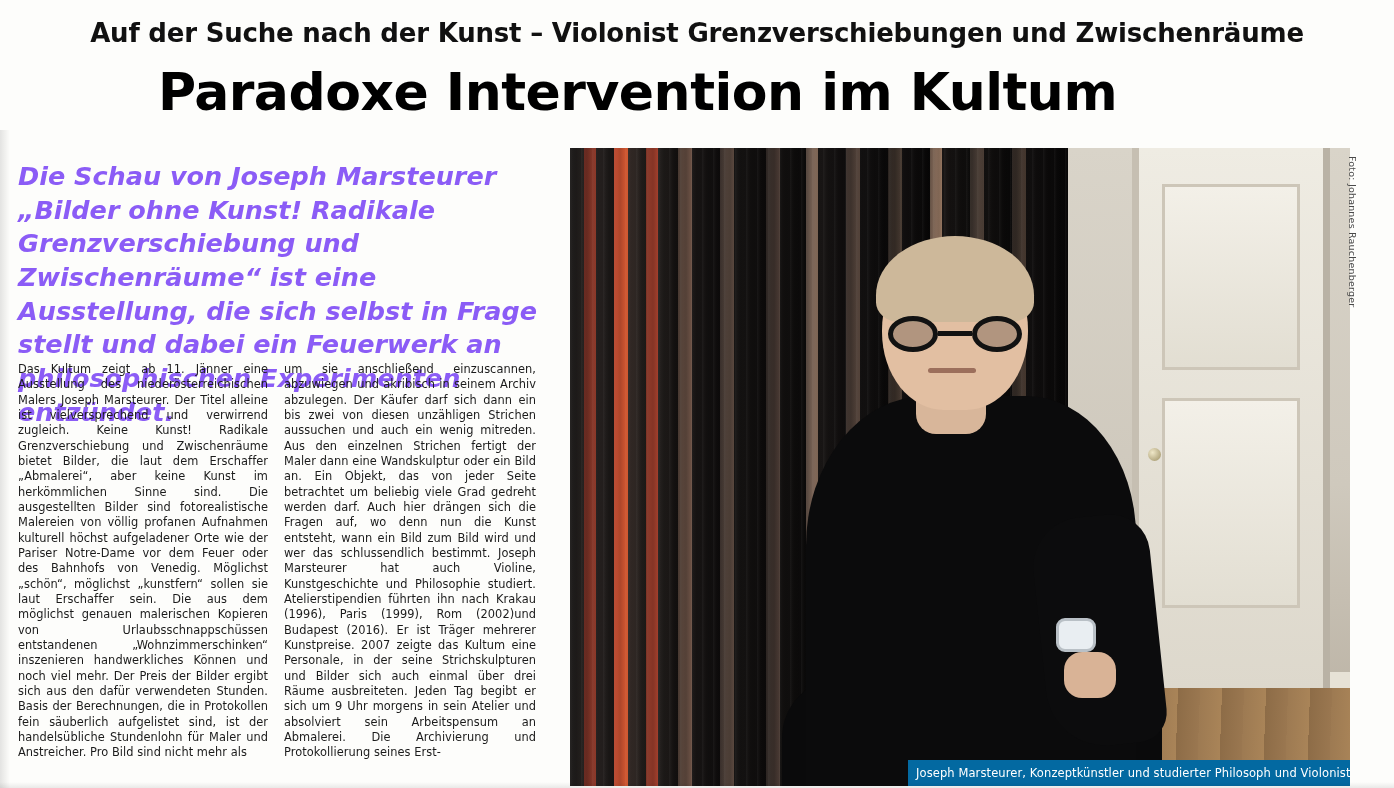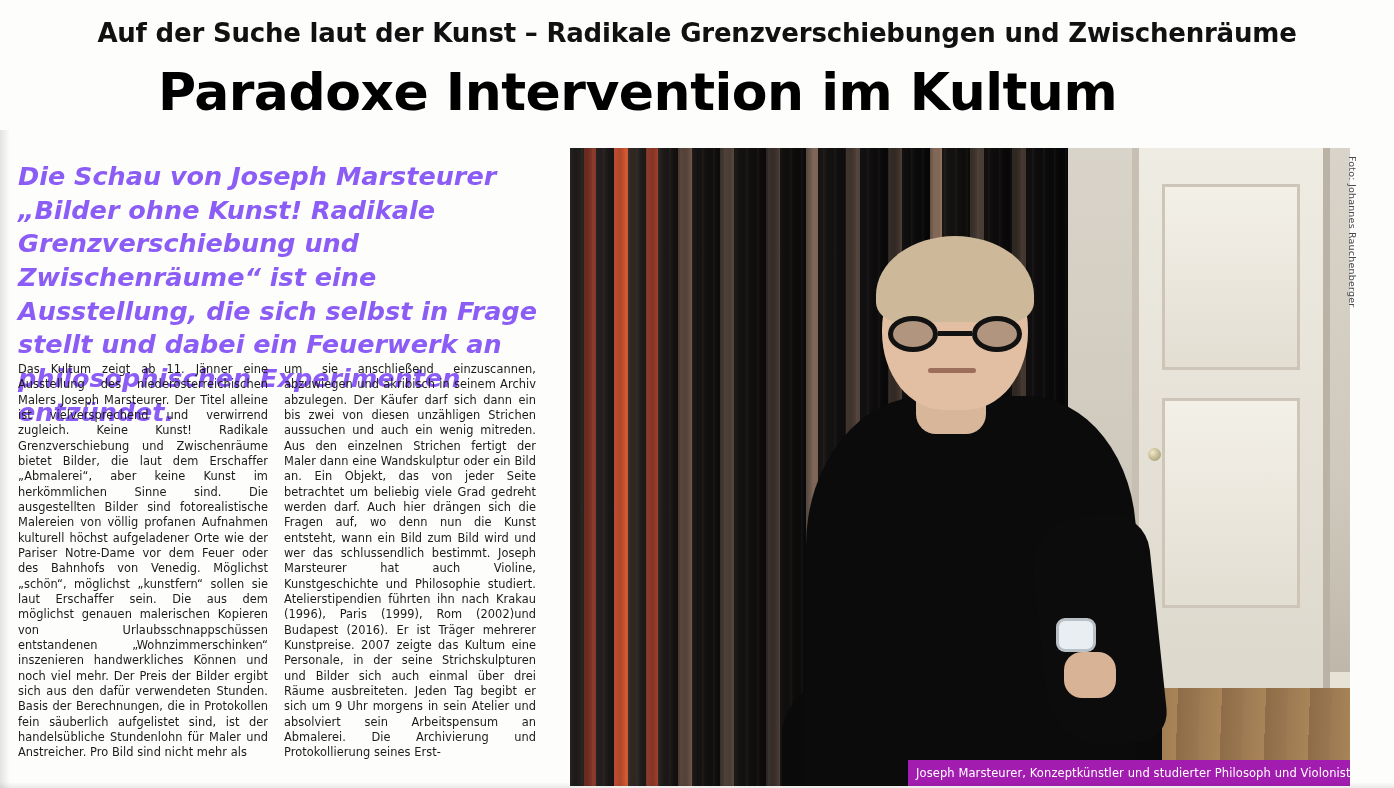--- a/index.html
+++ b/index.html
@@ -273,21 +273,21 @@
     background: #d9b396;
     border-radius: 18px;
   }
 
   
   .photo-caption {
     position: absolute;
     left: 338px;
     bottom: 0;
     width: 442px;
-    background: #a21caf;
+    background: #0369a1;
     color: #ffffff;
     font-family: "DejaVu Sans", sans-serif;
     font-size: 11.5px;
     line-height: 26px;
     height: 26px;
     padding-left: 8px;
     box-sizing: border-box;
     white-space: nowrap;
     overflow: hidden;
     letter-spacing: 0.1px;
@@ -319,21 +319,21 @@
     left: 0; bottom: 0;
     width: 1394px; height: 6px;
     background: linear-gradient(0deg, rgba(0,0,0,0.08), rgba(0,0,0,0));
   }
 </style>
 </head>
 <body>
 
 <div class="page">
 
-  <div class="kicker">Auf der Suche laut der Kunst – Radikale Grenzverschiebungen und Zwischenräume</div>
+  <div class="kicker">Auf der Suche nach der Kunst – Violonist Grenzverschiebungen und Zwischenräume</div>
   <div class="headline">Paradoxe Intervention im Kultum</div>
 
   <div class="lead">Die Schau von Joseph Marsteurer „Bilder ohne Kunst! Radikale Grenzverschiebung und Zwischenräume“ ist eine Ausstellung, die sich selbst in Frage stellt und dabei ein Feuerwerk an philosophischen Experimenten entzündet.</div>
 
   <div class="col col-1">
     <p>Das Kultum zeigt ab 11. Jänner eine Ausstellung des niederösterreichischen Malers Joseph Marsteurer. Der Titel alleine ist vielversprechend und verwirrend zugleich. Keine Kunst! Radikale Grenzverschiebung und Zwischenräume bietet Bilder, die laut dem Erschaffer „Abmalerei“, aber keine Kunst im herkömmlichen Sinne sind. Die ausgestellten Bilder sind fotorealistische Malereien von völlig profanen Aufnahmen kulturell höchst aufgeladener Orte wie der Pariser Notre-Dame vor dem Feuer oder des Bahnhofs von Venedig. Möglichst „schön“, möglichst „kunstfern“ sollen sie laut Erschaffer sein. Die aus dem möglichst genauen malerischen Kopieren von Urlaubsschnappschüssen entstandenen „Wohnzimmerschinken“ inszenieren handwerkliches Können und noch viel mehr. Der Preis der Bilder ergibt sich aus den dafür verwendeten Stunden. Basis der Berechnungen, die in Protokollen fein säuberlich aufgelistet sind, ist der handelsübliche Stundenlohn für Maler und Anstreicher. Pro Bild sind nicht mehr als</p>
   </div>
 
   <div class="col col-2">
     <p>um sie anschließend einzuscannen, abzuwiegen und akribisch in seinem Archiv abzulegen. Der Käufer darf sich dann ein bis zwei von diesen unzähligen Strichen aussuchen und auch ein wenig mitreden. Aus den einzelnen Strichen fertigt der Maler dann eine Wandskulptur oder ein Bild an. Ein Objekt, das von jeder Seite betrachtet um beliebig viele Grad gedreht werden darf. Auch hier drängen sich die Fragen auf, wo denn nun die Kunst entsteht, wann ein Bild zum Bild wird und wer das schlussendlich bestimmt. Joseph Marsteurer hat auch Violine, Kunstgeschichte und Philosophie studiert. Atelierstipendien führten ihn nach Krakau (1996), Paris (1999), Rom (2002)und Budapest (2016). Er ist Träger mehrerer Kunstpreise. 2007 zeigte das Kultum eine Personale, in der seine Strichskulpturen und Bilder sich auch einmal über drei Räume ausbreiteten. Jeden Tag begibt er sich um 9 Uhr morgens in sein Atelier und absolviert sein Arbeitspensum an Abmalerei. Die Archivierung und Protokollierung seines Erst-</p>

